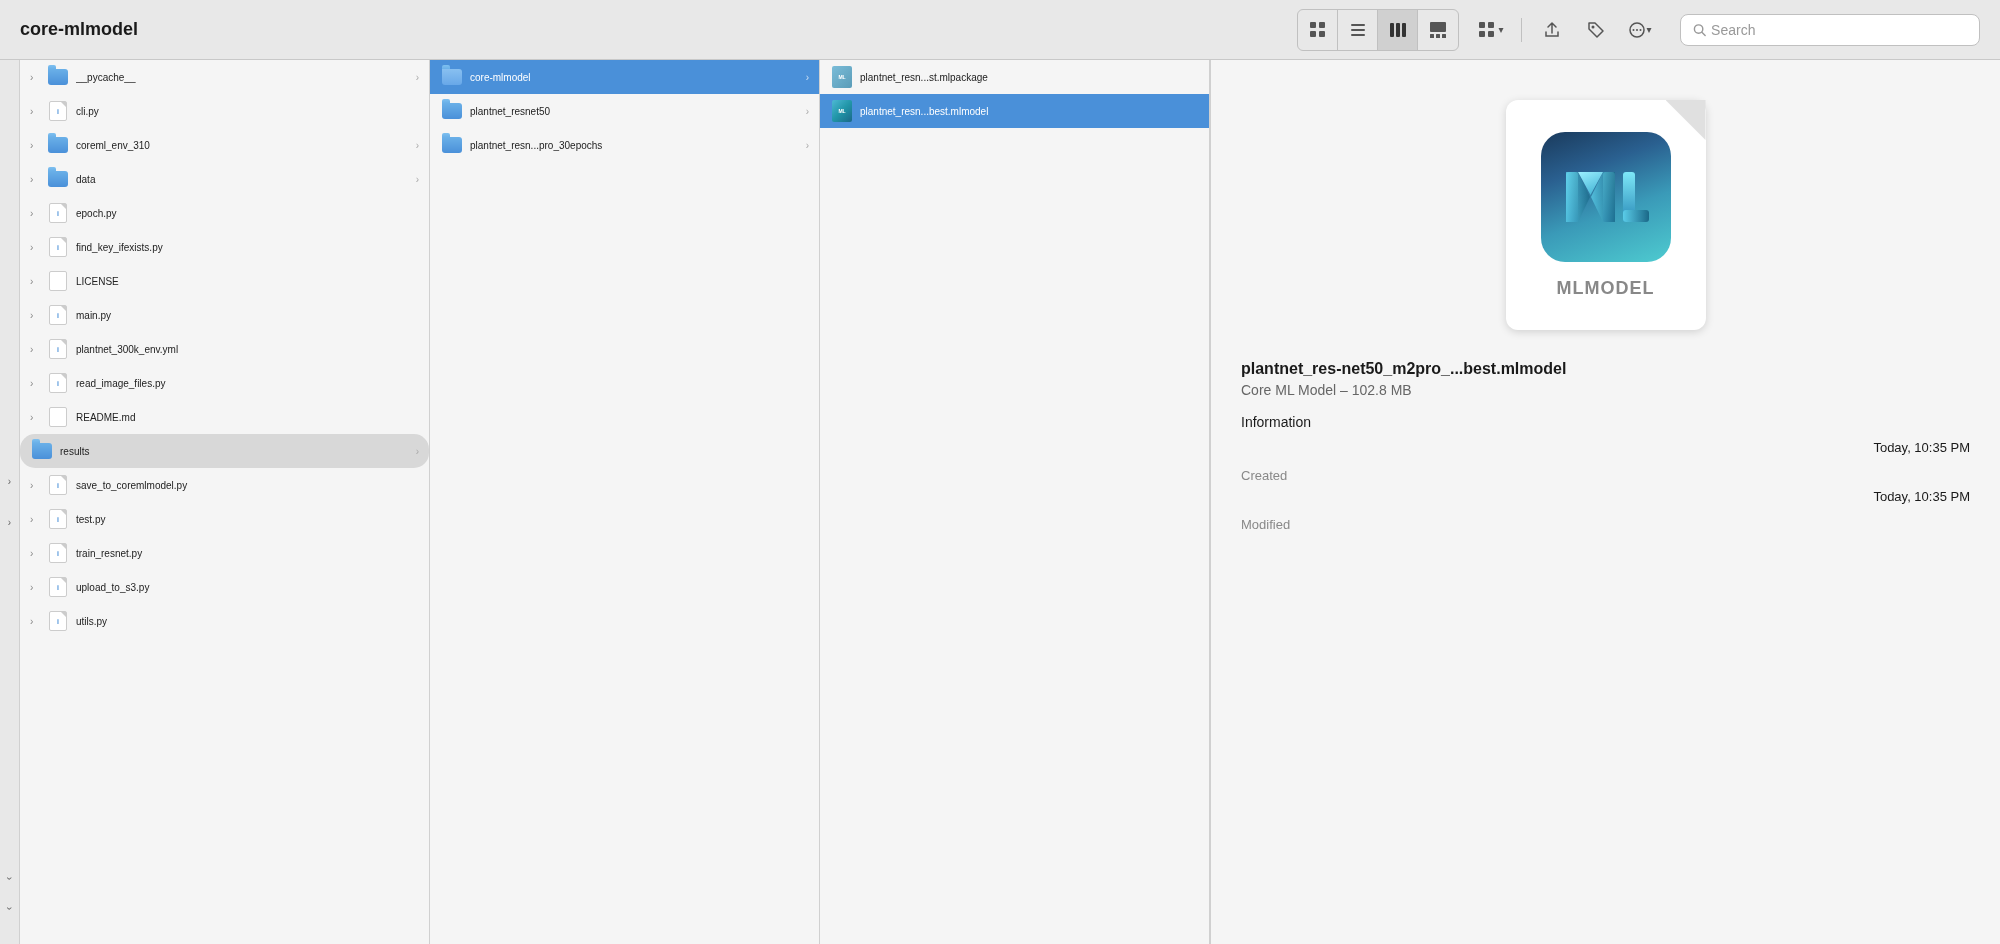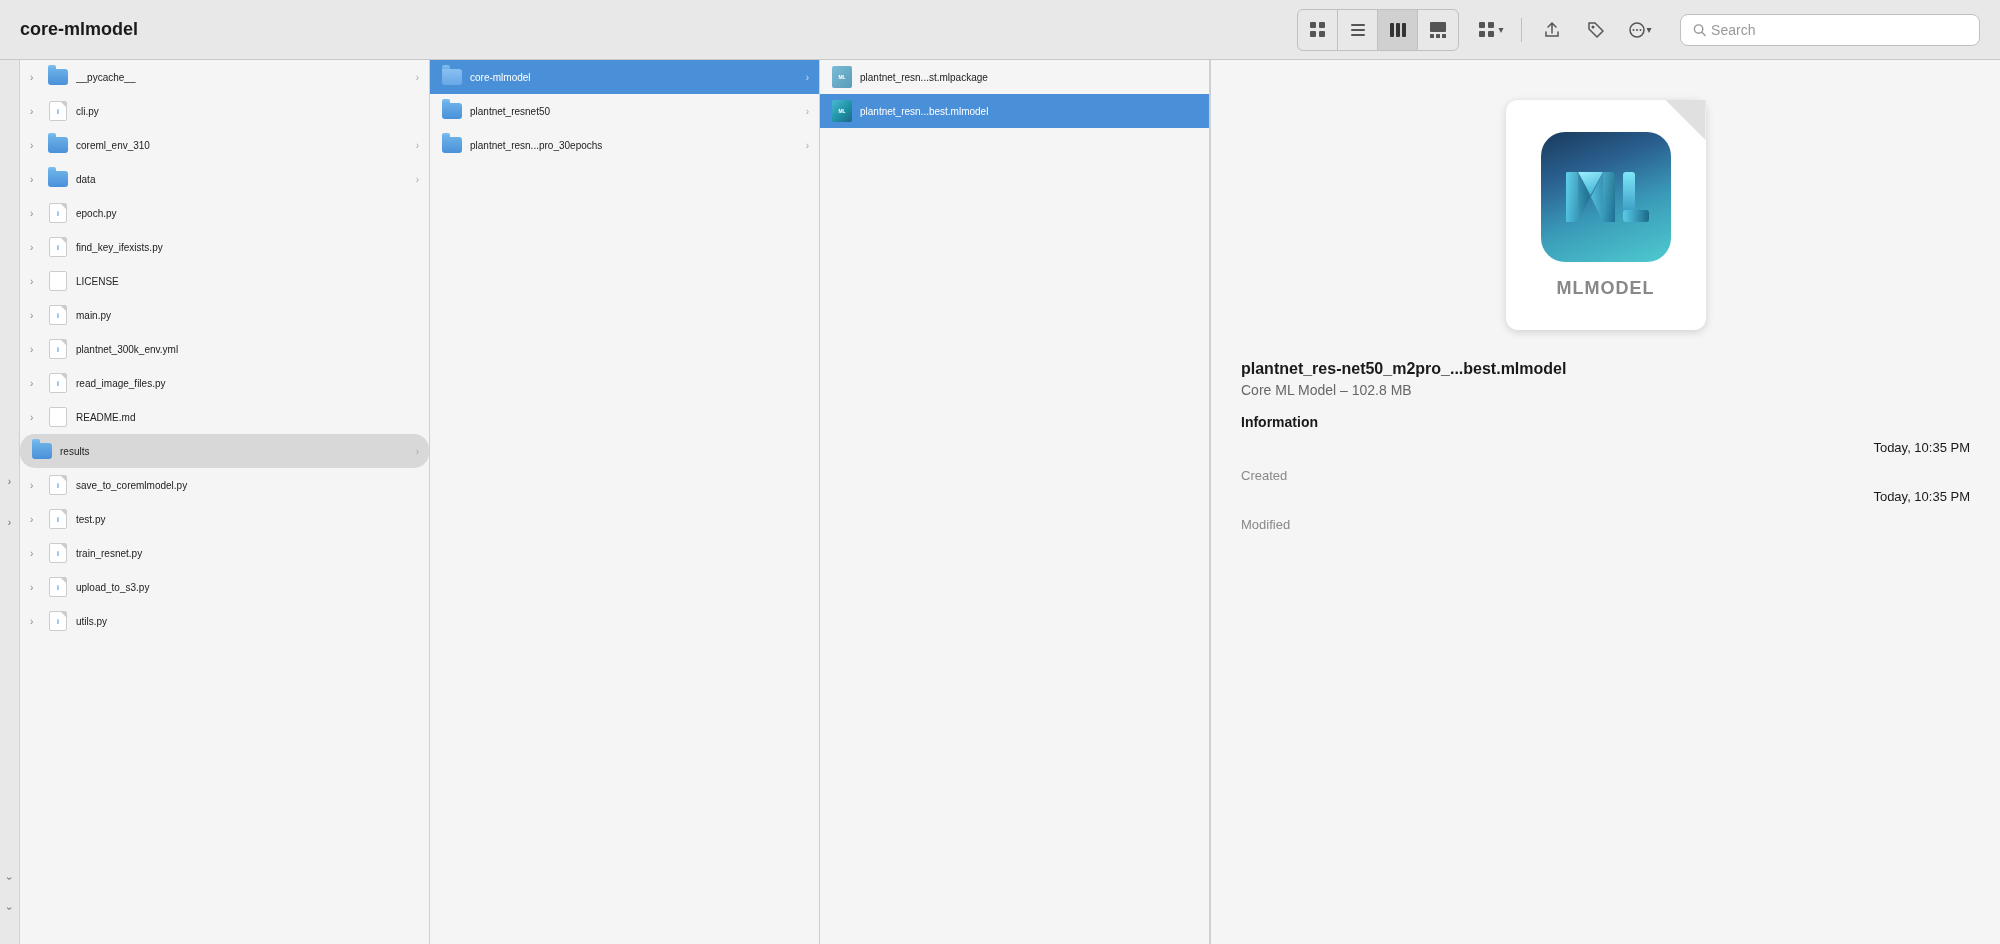--- a/index.html
+++ b/index.html
@@ -373,21 +373,21 @@
       margin-bottom: 4px;
       word-break: break-all;
     }
     .file-subtitle {
       font-size: 14px;
       color: #666;
       margin-bottom: 16px;
     }
     .info-heading {
       font-size: 14px;
-      font-weight: 700;
+      font-weight: 400;
       color: #1a1a1a;
       margin-bottom: 10px;
     }
     .info-row {
       display: flex;
       justify-content: space-between;
       align-items: flex-start;
       margin-bottom: 6px;
     }
     .info-label {

